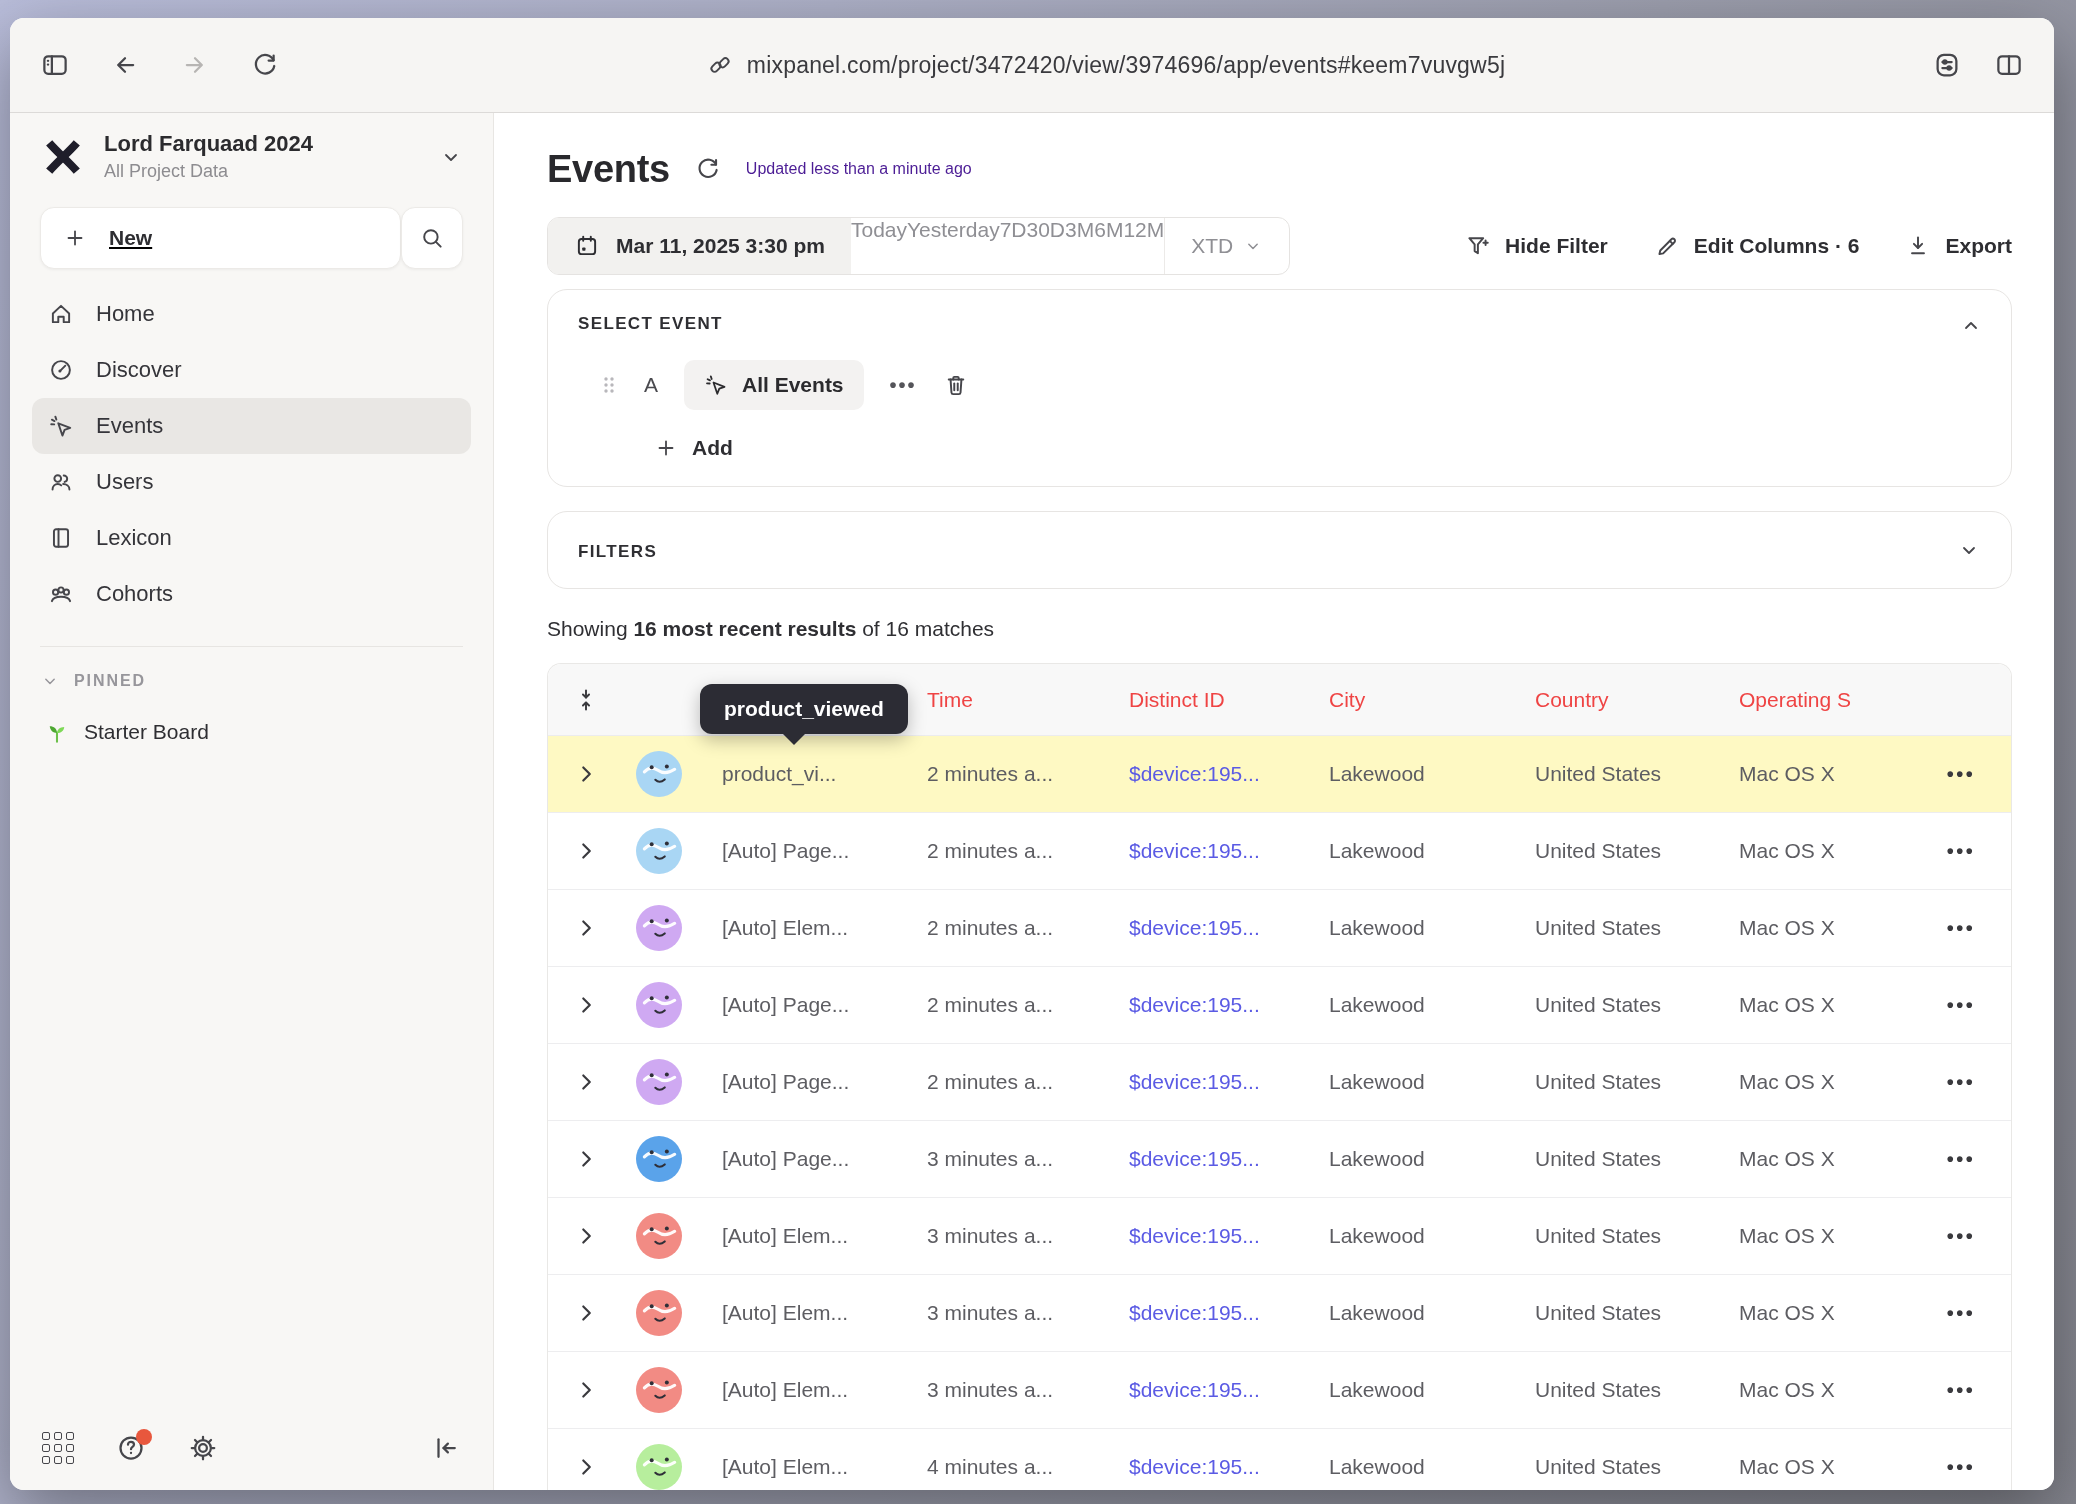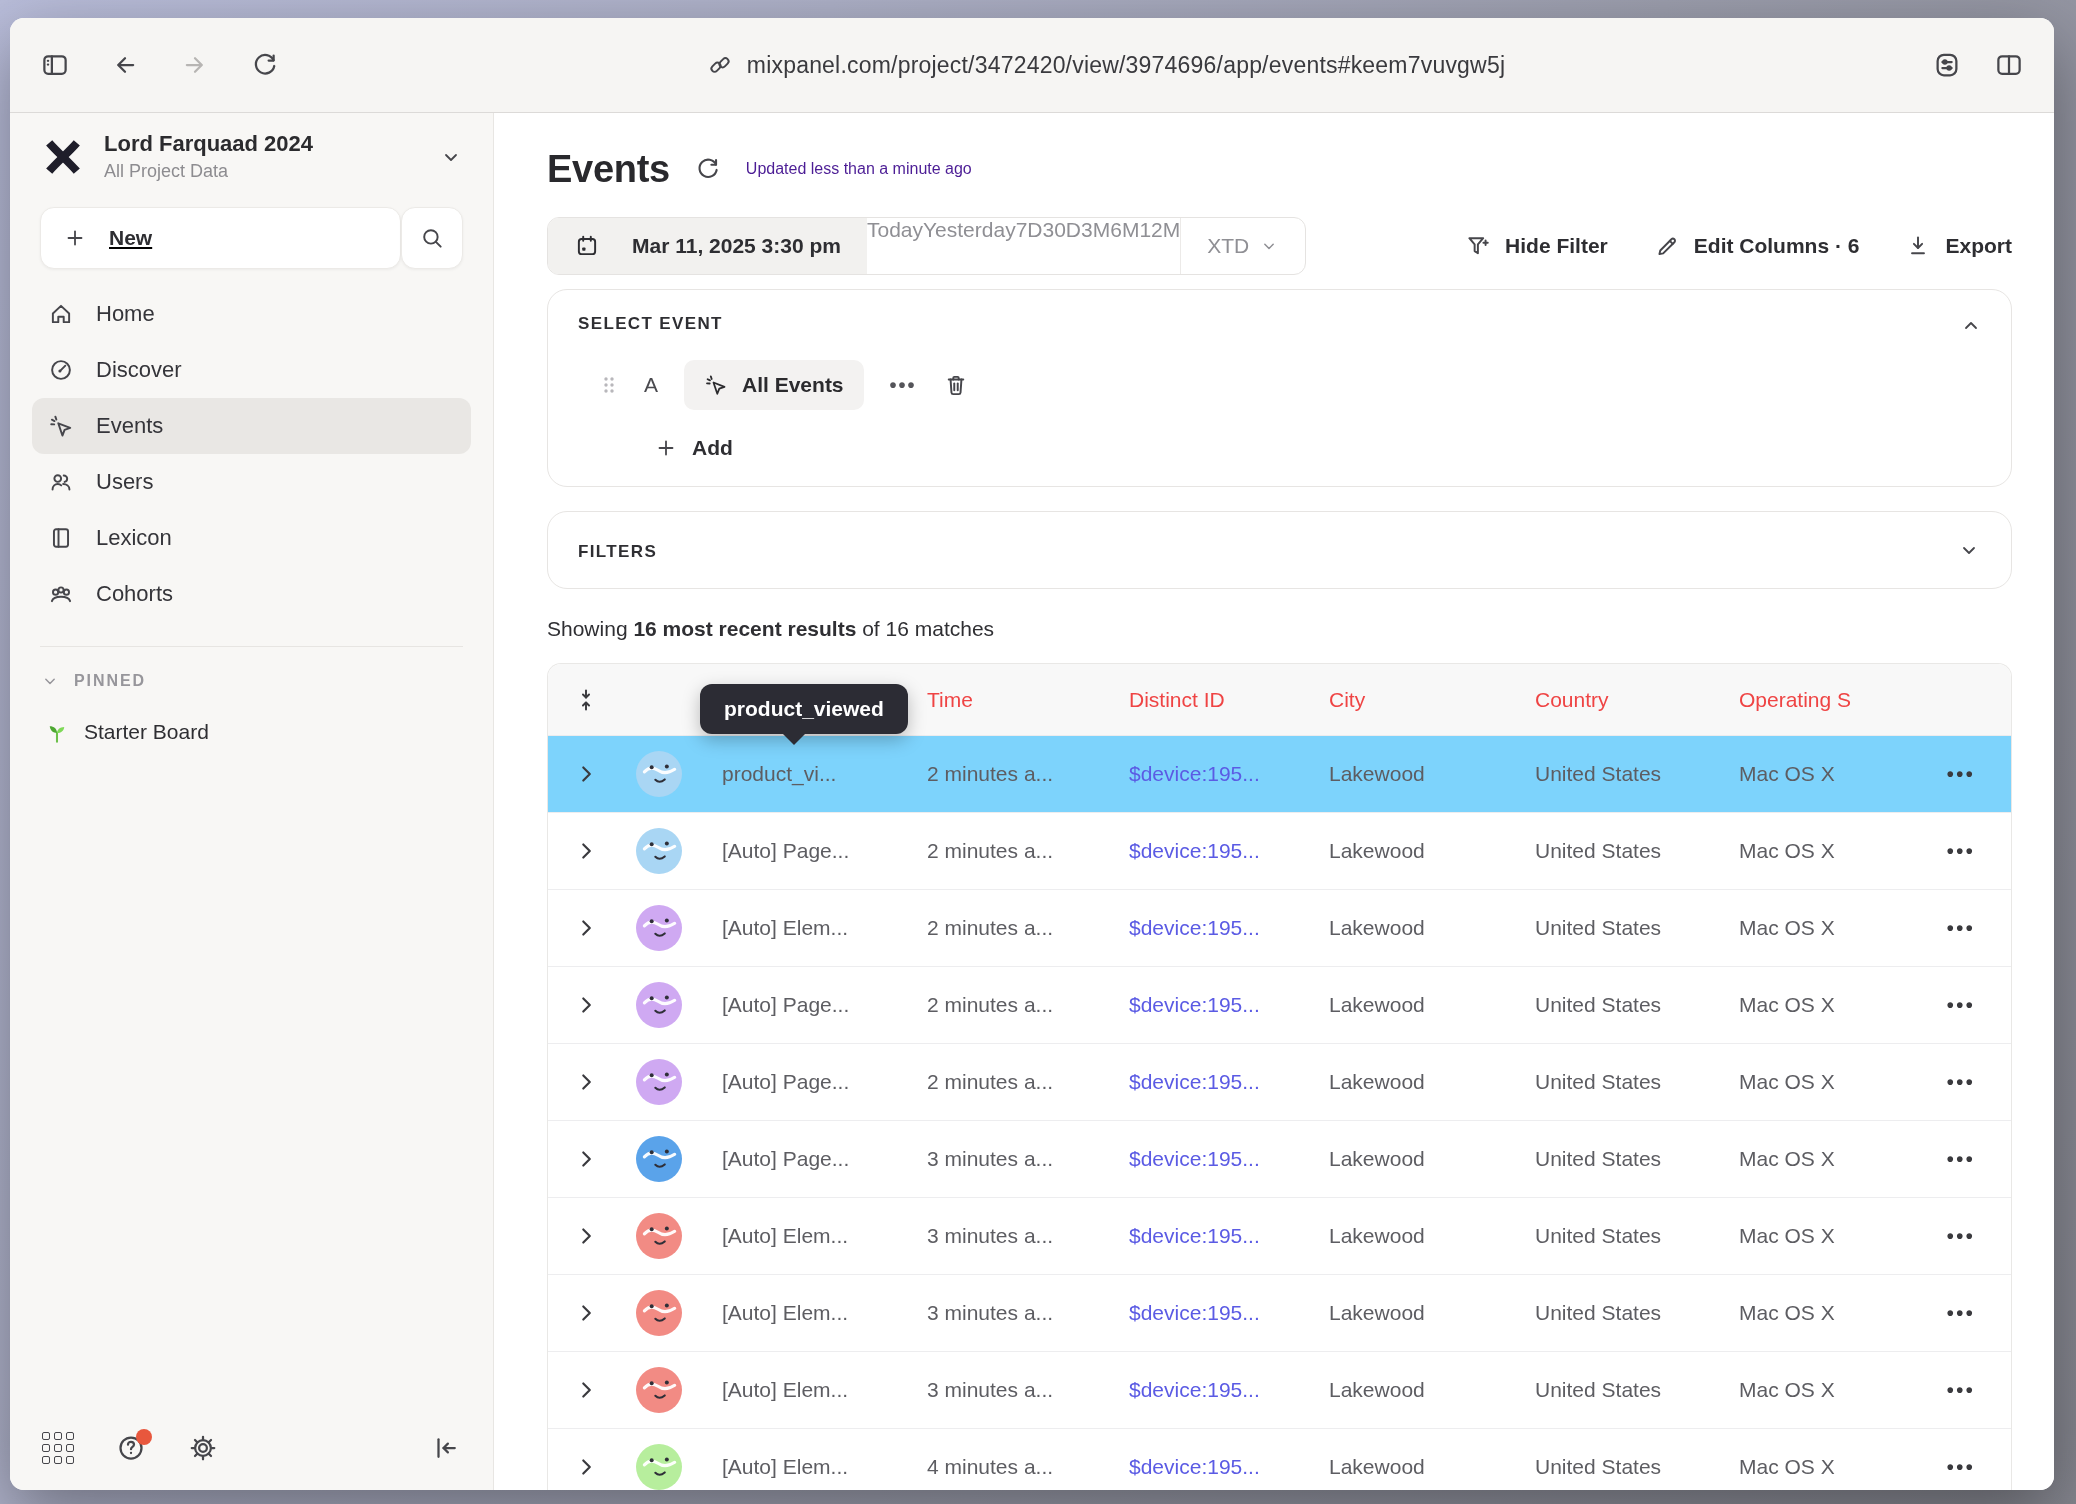--- a/index.html
+++ b/index.html
@@ -64,21 +64,21 @@
   .main { flex:1; background:#fff; overflow:hidden; padding:30px 42px 0 53px; position:relative; }
   .title-row { display:flex; align-items:center; gap:24px; height:52px; }
   .page-title { font-size:38px; font-weight:700; color:#29292d; letter-spacing:-.3px; }
   .updated { font-size:16px; color:#4c1d95; }
 
   .controls { display:flex; justify-content:space-between; align-items:center; margin-top:22px; }
   .seg { display:inline-flex; align-items:stretch; border:1px solid #e5e3e1; border-radius:12px;
     overflow:hidden; height:58px; background:#fff; }
   .seg > div { display:flex; align-items:center; padding:0 26px; font-size:21px; color:#8f8f94;
     font-weight:500; border-left:1px solid #eceae8; cursor:pointer; white-space:nowrap; }
-  .seg .seg-date { background:#f2f1ef; color:#2e2e32; font-weight:600; gap:32px; border-left:none;text-align:center; }
+  .seg .seg-date { background:#f2f1ef; color:#2e2e32; font-weight:600; gap:16px; border-left:none;text-align:center; }
   .seg .seg-xtd { gap:10px; }
   .act-btns { display:flex; align-items:center; gap:46px; }
   .act-btn { display:flex; align-items:center; gap:14px; font-size:21px; font-weight:600;
     color:#2e2e32; background:none; border:none; cursor:pointer; }
 
   .card { border:1px solid #e7e5e3; border-radius:20px; padding:24px 30px; position:relative; }
   .card.select-card { margin-top:14px; }
   .card.filters-card { margin-top:24px; display:flex; align-items:flex-end; justify-content:space-between;
     padding-top:26px; padding-bottom:26px; }
   .card-title { font-size:17px; font-weight:700; letter-spacing:.08em; color:#2f2f33; }
@@ -523,21 +523,21 @@
           <div class="cell">Time</div>
           <div class="cell">Distinct ID</div>
           <div class="cell">City</div>
           <div class="cell">Country</div>
           <div class="cell">Operating S</div>
           <div class="cell"></div>
         </div>
 
         <div>
 
-            <div class="trow drow" style="background: #7dd3fc;">
+            <div class="trow drow" style="background: #fef9c3;">
               <div class="cell ccenter expand">
                 <svg width="26" height="26" viewBox="0 0 24 24" class="ic" style="stroke:#3a3a3e;stroke-width:2">
                   <polyline points="9.5,6 15.5,12 9.5,18"></polyline>
                 </svg>
               </div>
               <div class="cell ccenter">
                 <span class="avatar" style="background: rgb(169, 214, 244);">
                   <svg width="46" height="46" viewBox="0 0 44 44">
                     <path d="M8 20 Q14 13.5 21 18.5 T37 17.5" stroke="#ffffff" stroke-width="3" fill="none" stroke-linecap="round" opacity="0.95"></path>
                     <circle cx="15" cy="15.5" r="1.9" fill="#2f2f38"></circle>

